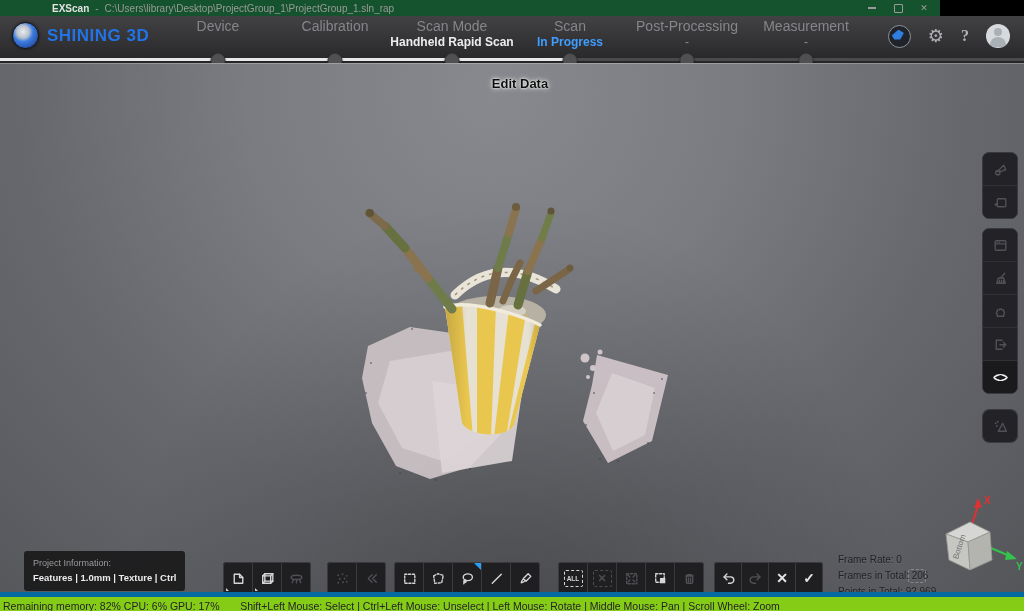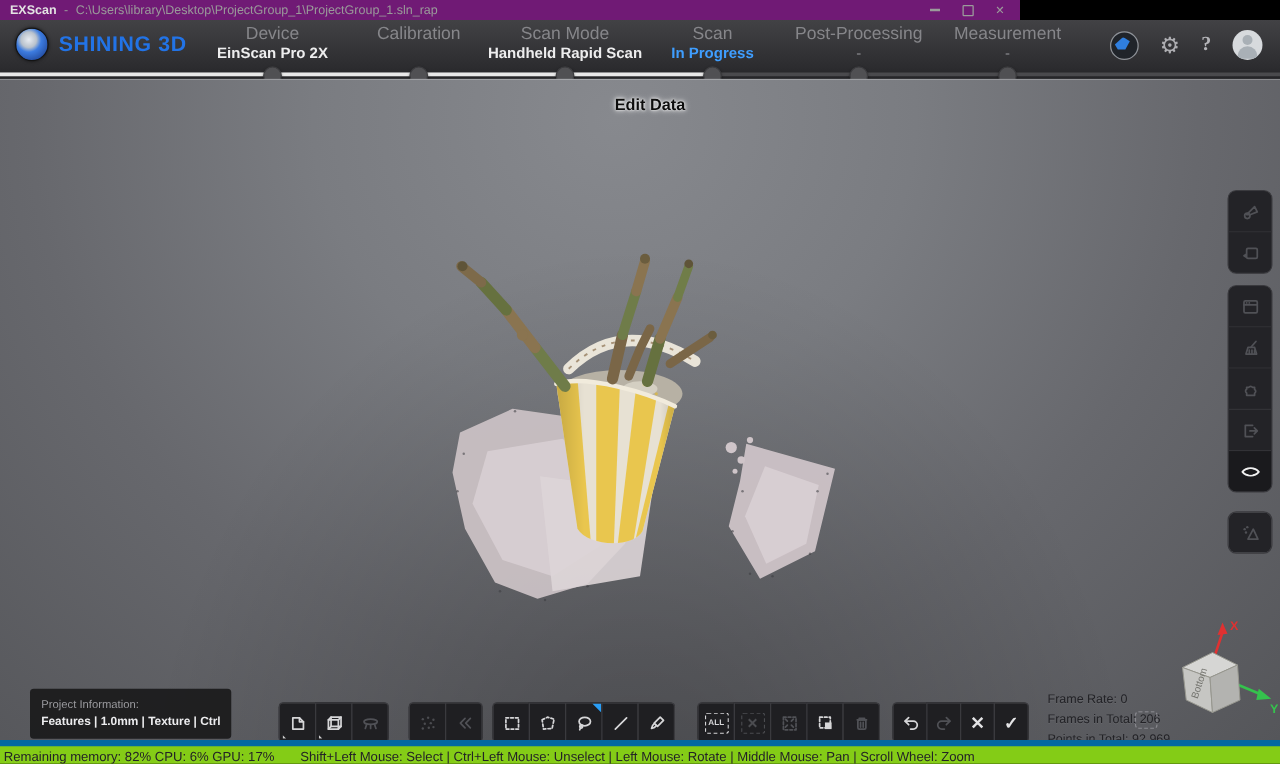--- a/index.html
+++ b/index.html
@@ -1,21 +1,21 @@
 <!DOCTYPE html>
 <html><head>
 <meta charset="utf-8">
 <style>
   html,body{margin:0;padding:0;background:#000;}
   #app{position:relative;width:1024px;height:611px;overflow:hidden;
        font-family:"Liberation Sans",sans-serif;user-select:none;}
 
   
-  .titlebar{position:absolute;left:0;top:0;width:816px;height:16px;background:#701a75;
-            display:flex;align-items:center;font-size:10px;}
+  .titlebar{position:absolute;left:0;top:0;width:896px;height:16px;background:#14532d;
+            display:flex;align-items:center;font-size:10px;padding-left:44px;}
   .titlebar .app{color:#e3e3e3;font-weight:bold;margin-left:8px;}
   .titlebar .sep{color:#9a9a9a;margin:0 6px;}
   .titlebar .path{color:#9a9a9a;}
   .winctl{position:absolute;top:0;right:0;height:16px;display:flex;align-items:center;gap:14px;padding-right:10px;}
   .winctl .wbtn{width:12px;height:12px;display:flex;align-items:center;justify-content:center;color:#9b9b9b;font-size:9px;cursor:pointer;}
   .wbtn .minbar{width:8px;height:2px;background:#9b9b9b;}
   .wbtn .maxbox{width:7px;height:7px;border:1.4px solid #9b9b9b;border-radius:1px;}
 
   
   .navbar{position:absolute;left:0;top:16px;width:1024px;height:47px;
@@ -134,21 +134,20 @@
   </div>
 
   <div class="navbar">
     <div class="logo">
       <div class="globe"></div>
       <div class="brand">SHINING 3D</div>
     </div>
 
     <div class="step" style="left:133px;">
       <div class="lbl">Device</div>
-      <div class="val">EinScan Pro 2X</div>
     </div>
     <div class="step" style="left:250px;">
       <div class="lbl">Calibration</div>
     </div>
     <div class="step" style="left:485px;">
       <div class="lbl">Scan</div>
       <div class="val active">In Progress</div>
     </div>
     <div class="step" style="left:367px;">
       <div class="lbl">Scan Mode</div>

